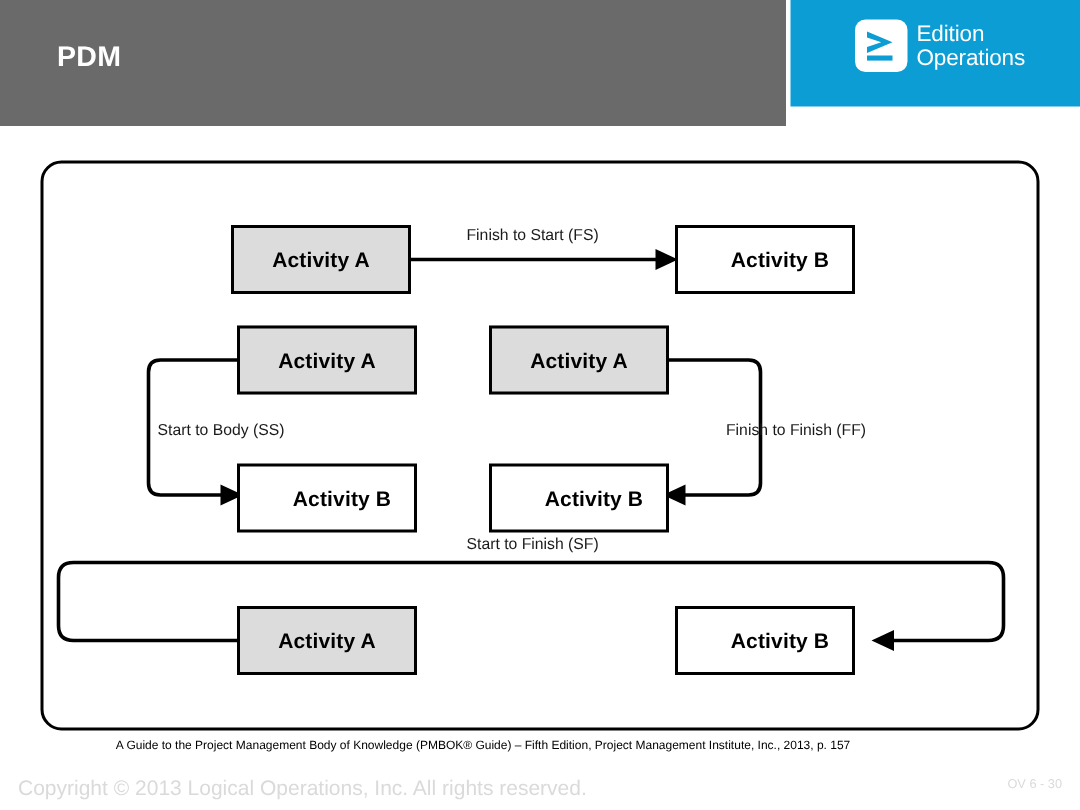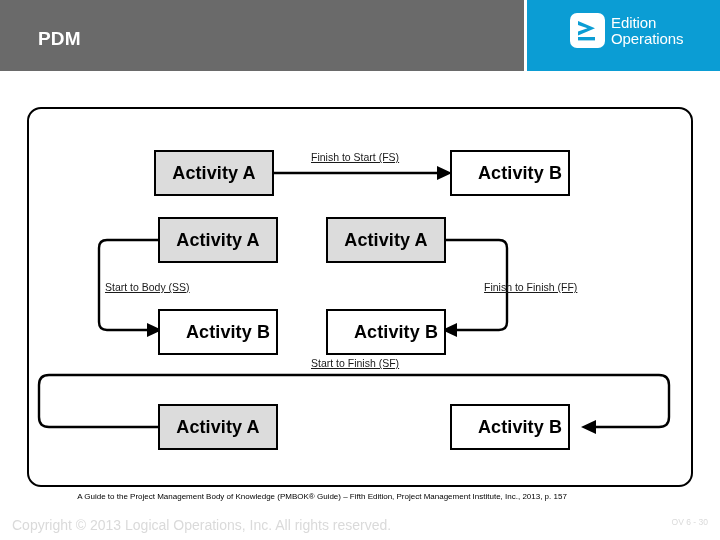--- a/index.html
+++ b/index.html
@@ -14,21 +14,21 @@
     overflow: hidden;
     font-family: "Liberation Sans", sans-serif;
   }
 
   
   #header-bar {
     position: absolute;
     left: 0;
     top: 0;
     width: 524px;
-    height: 71px;
+    height: 84px;
     background: #6a6a6a;
   }
   #slide-title {
     position: absolute;
     left: 38px;
     top: 28px;
     font-size: 19px;
     font-weight: bold;
     color: #ffffff;
     letter-spacing: 0.2px;
@@ -86,34 +86,33 @@
   }
 
   
   .activity-box {
     position: absolute;
     border: 2px solid #000000;
     box-sizing: border-box;
     display: flex;
     align-items: center;
     justify-content: center;
-    font-size: 18px;
+    font-size: 14px;
     font-weight: bold;
     color: #000000;
     letter-spacing: 0.1px;
   }
   .fill-gray { background: #dcdcdc; }
   .fill-white { background: #ffffff; padding-left: 20px; }
 
   .rel-label {
     position: absolute;
     font-size: 10.5px;
     color: #1a1a1a;
     white-space: nowrap;
-    text-decoration: underline;
   }
 
   
   #citation {
     position: absolute;
     left: 0;
     top: 492px;
     width: 644px;
     text-align: center;
     font-size: 8px;

